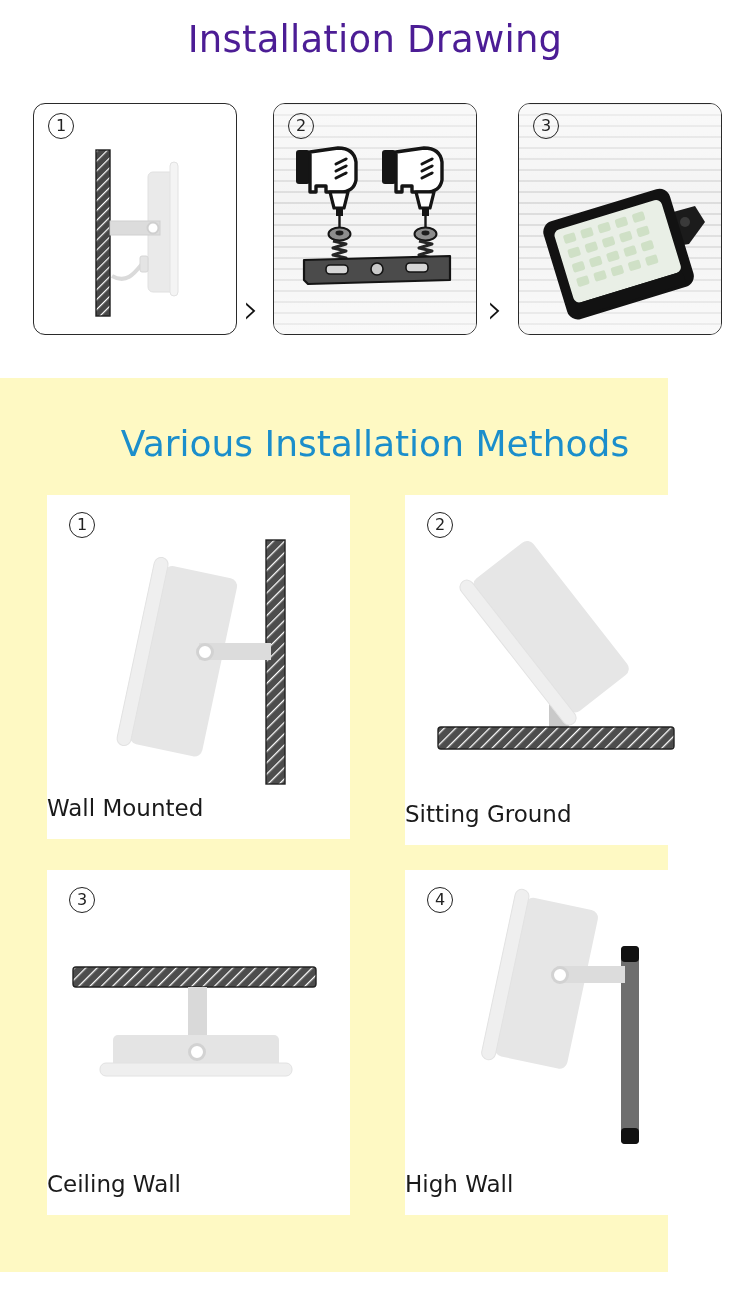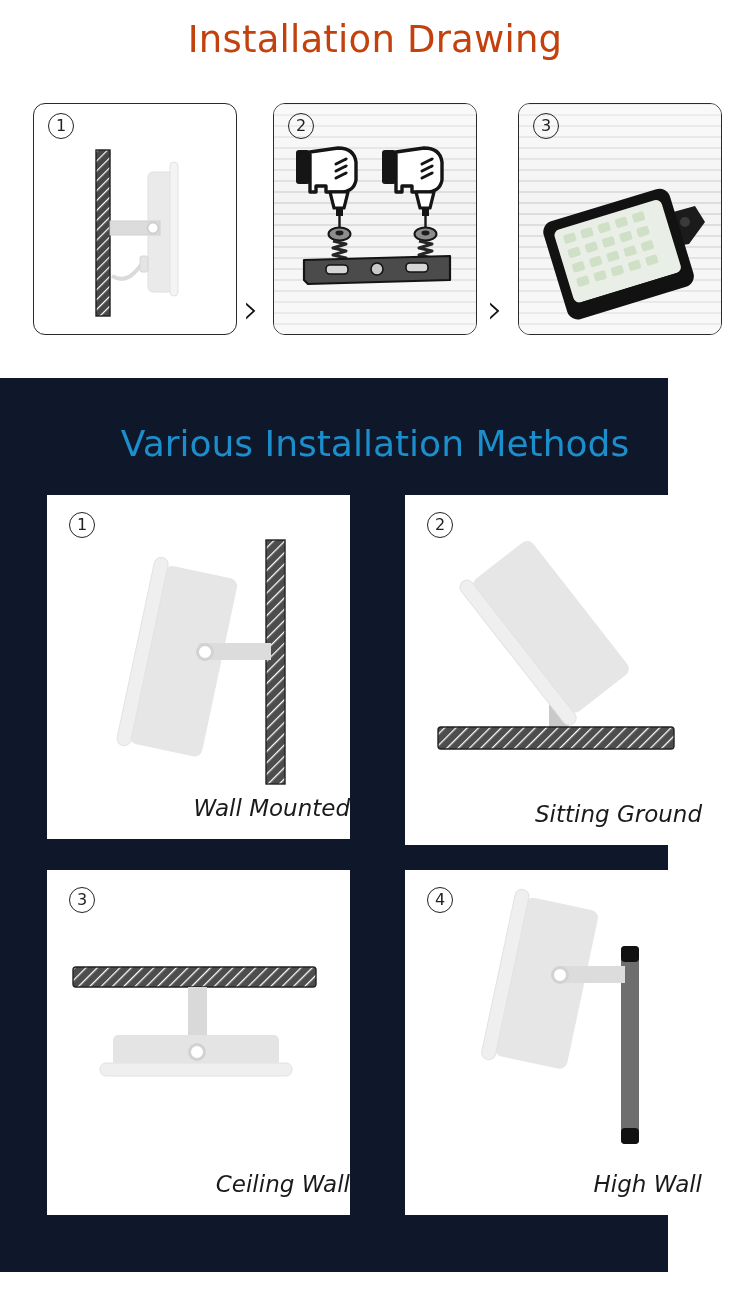--- a/index.html
+++ b/index.html
@@ -14,21 +14,21 @@
 
   
   .sec-top {
     position: absolute; left:0; top:0; width:750px; height:378px;
     background:#ffffff;
   }
   .title-main {
     position:absolute; left:0; top:18px; width:750px;
     text-align:center;
     font-size:37px; font-weight:400; letter-spacing:0.2px;
-    color:#c2410c;
+    color:#4c1d95;
     font-family:"DejaVu Sans","Liberation Sans",sans-serif;
   }
   .steps-row {
     position:absolute; left:0; top:103px; width:750px; height:235px;
   }
   .step-card {
     position:absolute; top:0; width:204px; height:232px;
     background:#fff; border:1.6px solid #2a2a2a; border-radius:12px;
     overflow:hidden;
   }
@@ -59,21 +59,21 @@
         #f3f3f3 0px, #f3f3f3 9px, #d9d9d9 9px, #d9d9d9 11px),
       repeating-linear-gradient(90deg,
         rgba(190,190,190,.75) 0px, rgba(190,190,190,.75) 2px, transparent 2px, transparent 46px);
     opacity:.95;
   }
   .brick.off { background-position: 0 0, 0 0, 23px 0; }
 
   
   .sec-bot {
     position:absolute; left:0; top:378px; width:668px; height:894px;
-    background:#0f172a;
+    background:#fef9c3;
   }
   .title-sub {
     position:absolute; left:0; top:45px; width:750px;
     text-align:center; font-size:36px; font-weight:400;
     color:#1b8ecb;
   }
   .method-card {
     position:absolute; background:#ffffff;
   }
   .mc1 { left:47px;  top:117px; width:303px; height:344px; }
@@ -81,21 +81,21 @@
   .mc3 { left:47px;  top:492px; width:303px; height:345px; }
   .mc4 { left:405px; top:492px; width:297px; height:345px; }
   .m-num {
     position:absolute; left:22px; top:17px;
     width:26px; height:26px; border-radius:50%;
     border:1.6px solid #222; color:#222;
     font-size:16px; line-height:23px; text-align:center;
   }
   .m-label {
     position:absolute; left:0; bottom:18px; width:100%;
-    text-align:right; font-size:23px; color:#1a1a1a; font-weight:400;font-style:italic;
+    text-align:left; font-size:23px; color:#1a1a1a; font-weight:400;
   }
   .m-stage { position:absolute; left:0; top:0; width:100%; height:100%; }
 </style>
 </head>
 <body>
 
 <div class="page">
 
   <div class="sec-top">
 

